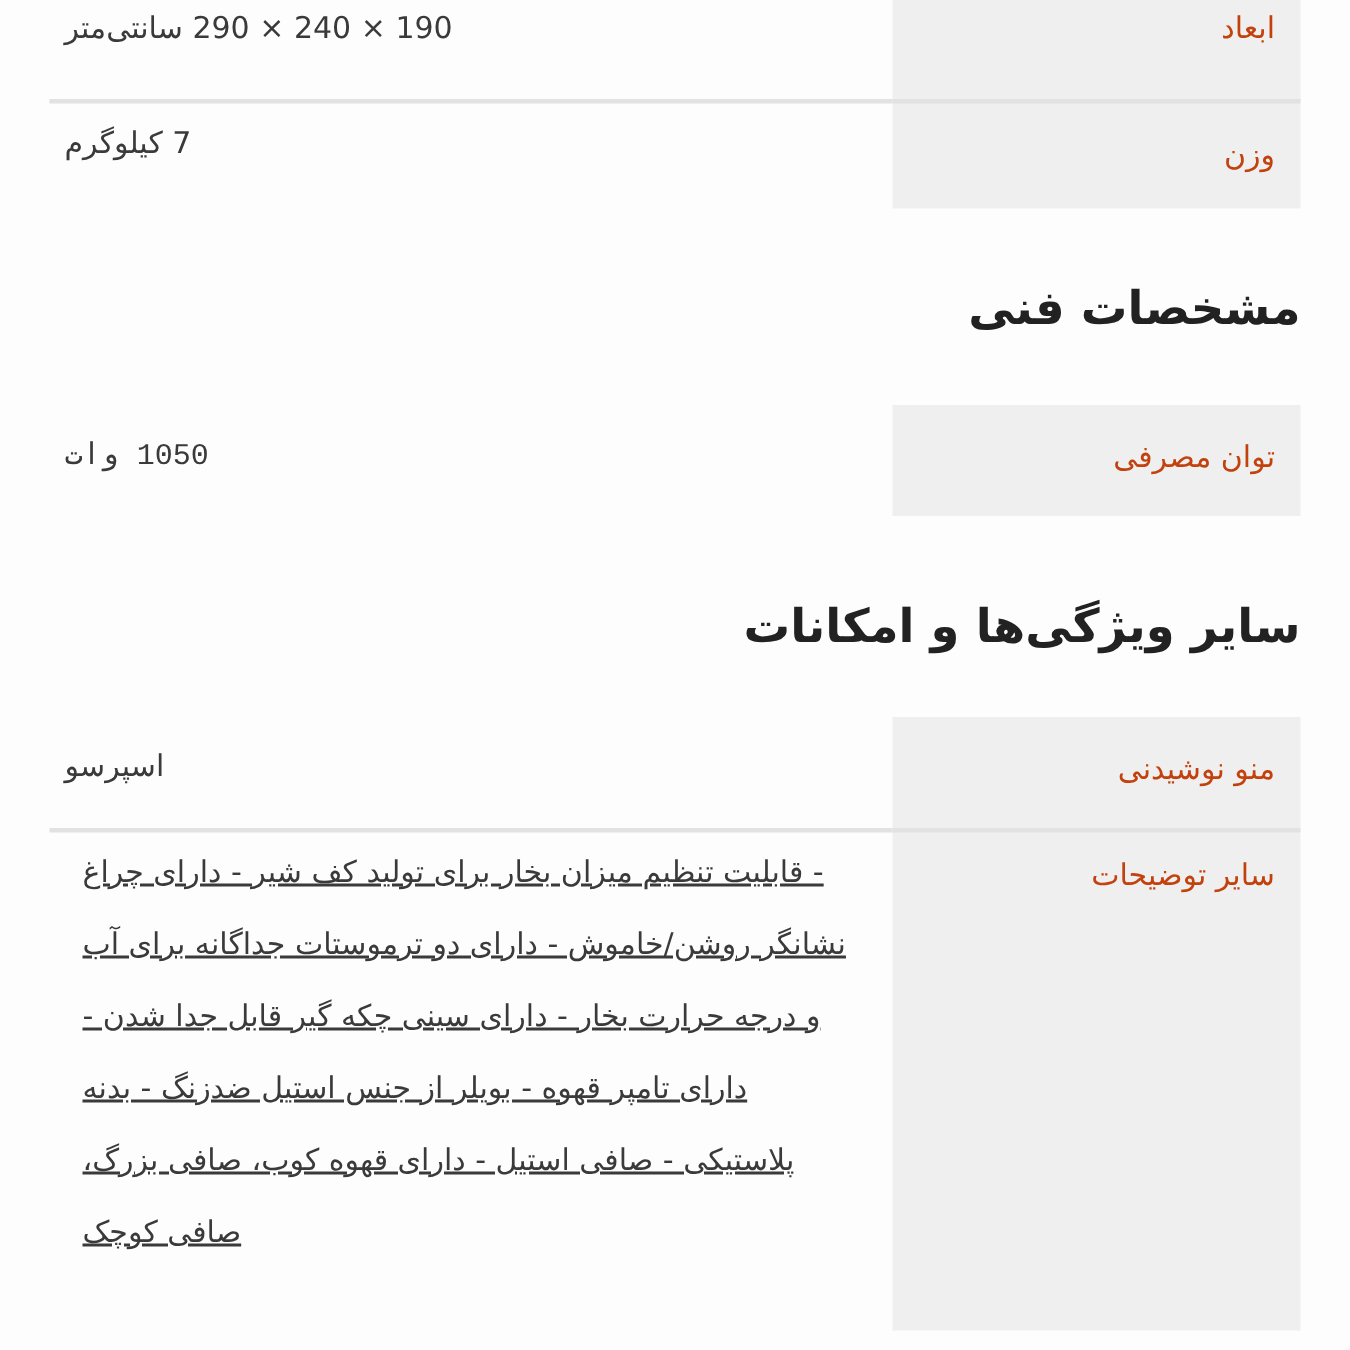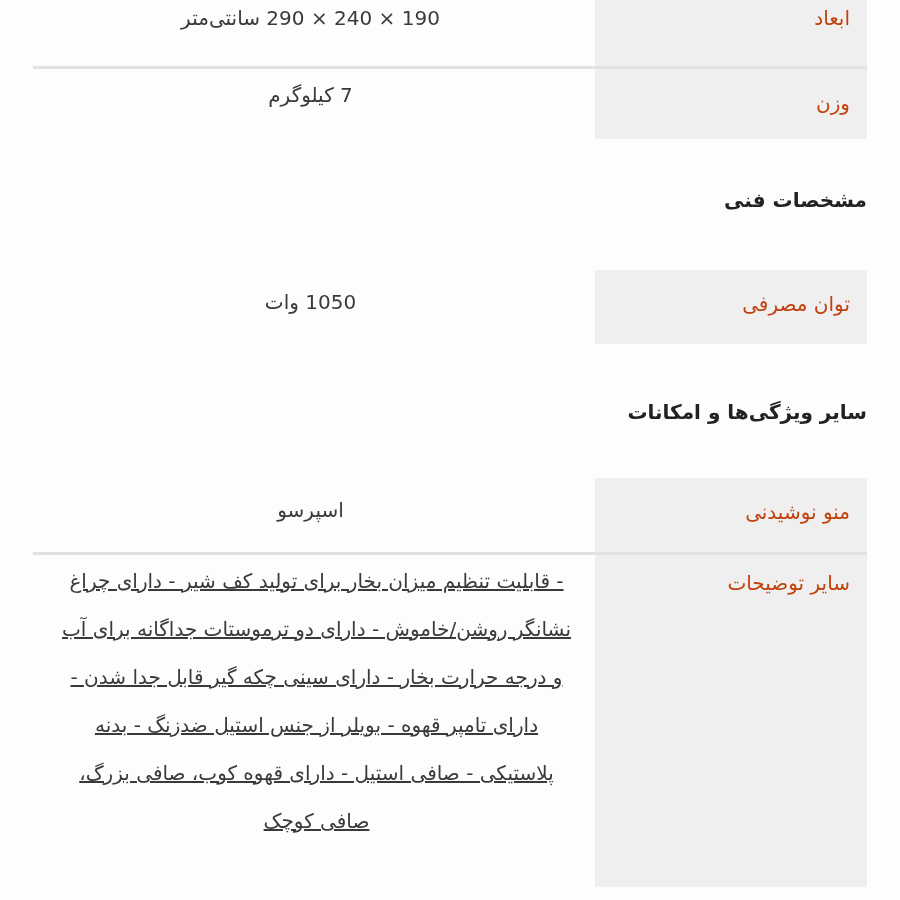--- a/index.html
+++ b/index.html
@@ -33,27 +33,27 @@
   }
   td.label {
     width: 245px;
     background: #efefef;
     padding: 0 17px 0 10px;
     text-align: right;
     color: #c2410c;
   }
   td.value {
     padding: 0 17px 0 10px;
-    text-align: center;
+    text-align: left;
     color: #3a3a3a;
   }
   tr.sep td { border-top: 3px solid #e2e2e2; }
   h2.section {
     margin: 0;
-    font-size: 20px;
+    font-size: 31px;
     font-weight: bold;
     color: #222;
     text-align: right;
     position: absolute;
     right: 0;
   }
   .desc {
     line-height: 48px;
     font-size: 20px;
     text-decoration: underline;
@@ -76,21 +76,21 @@
     </tr>
   </tbody>
     </table>
 
   <h2 class="section" style="top:188px;">مشخصات فنی</h2>
 
   <table class="spec" style="position:absolute; top:270px; left:0; right:0;">
     <tbody>
         <tr>
       <td class="label" style="height:52px; padding-top:22px;">توان مصرفی</td>
-      <td class="value" style="padding-top:20px;">1050 وات</td>
+      <td class="value" style="padding-top:20px;font-family:Liberation Mono, monospace;">1050 وات</td>
     </tr>
   </tbody>
     </table>
 
   <h2 class="section" style="top:400px;">سایر ویژگی‌ها و امکانات</h2>
 
   <table class="spec" style="position:absolute; top:478px; left:0; right:0;">
     <tbody>
         <tr>
       <td class="label" style="height:52px; padding-top:22px;">منو نوشیدنی</td>

